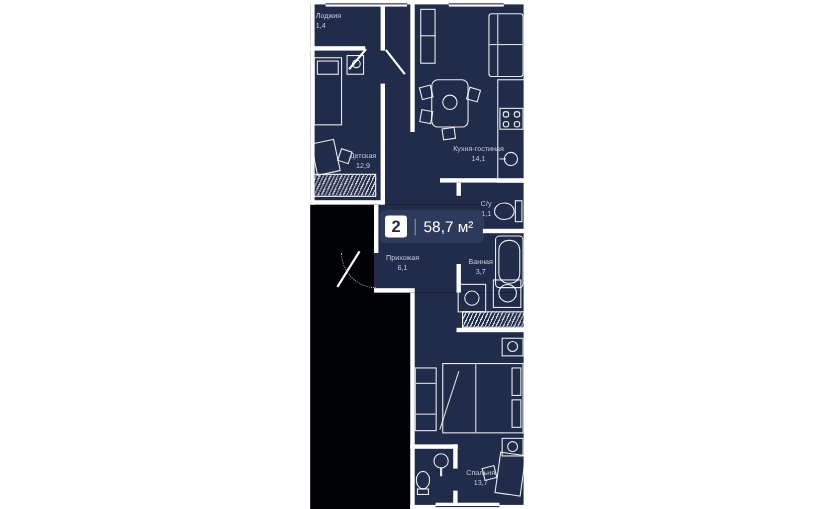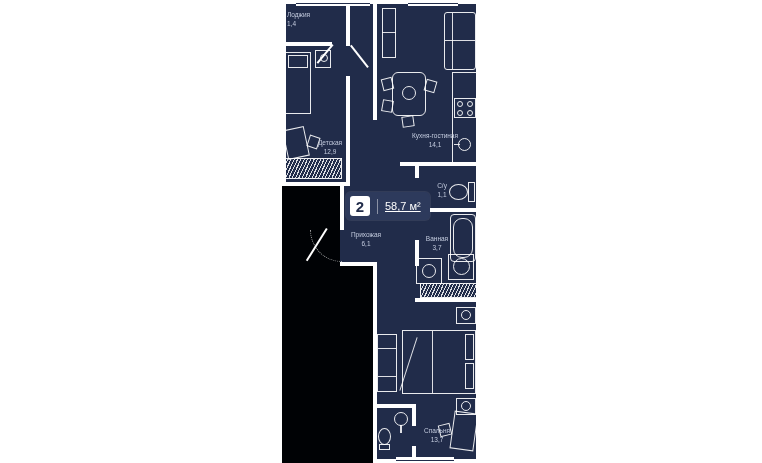--- a/index.html
+++ b/index.html
@@ -27,21 +27,21 @@
 
   .label{position:absolute;color:#c3cbde;font-size:6.5px;line-height:9px;text-align:center;}
   .label span{display:block;}
   .label.left{text-align:left;}
 
   .badge{position:absolute;left:64px;top:192px;height:28px;background:#2d3a5c;border-radius:5px;
          display:flex;align-items:center;padding:0 9px 0 4px;gap:7px;box-shadow:0 0 0 1px rgba(255,255,255,.08);}
   .badge-num{background:#ffffff;color:#212c4a;font-weight:bold;border-radius:3px;width:20px;height:20px;
              display:flex;align-items:center;justify-content:center;font-size:15px;}
   .badge-sep{width:1px;height:15px;background:rgba(255,255,255,.45);}
-  .badge-area{color:#ffffff;font-size:11px;white-space:nowrap;text-decoration:underline;}
+  .badge-area{color:#ffffff;font-size:14px;white-space:nowrap;}
 </style>
 </head>
 <body>
 
 <div class="screen">
   <div class="plan">
 
     <div class="zone" style="left:0;top:0;width:198px;height:186px;"></div>
     <div class="zone" style="left:58px;top:186px;width:140px;height:80px;"></div>
     <div class="zone" style="left:91px;top:266px;width:107px;height:197px;"></div>

